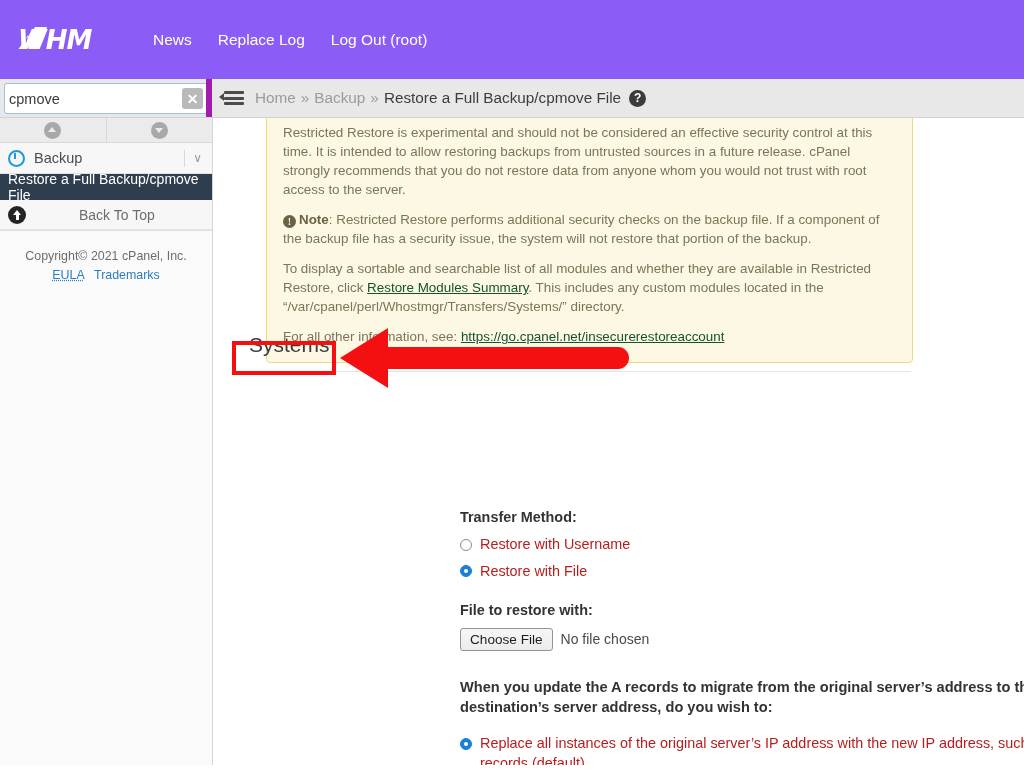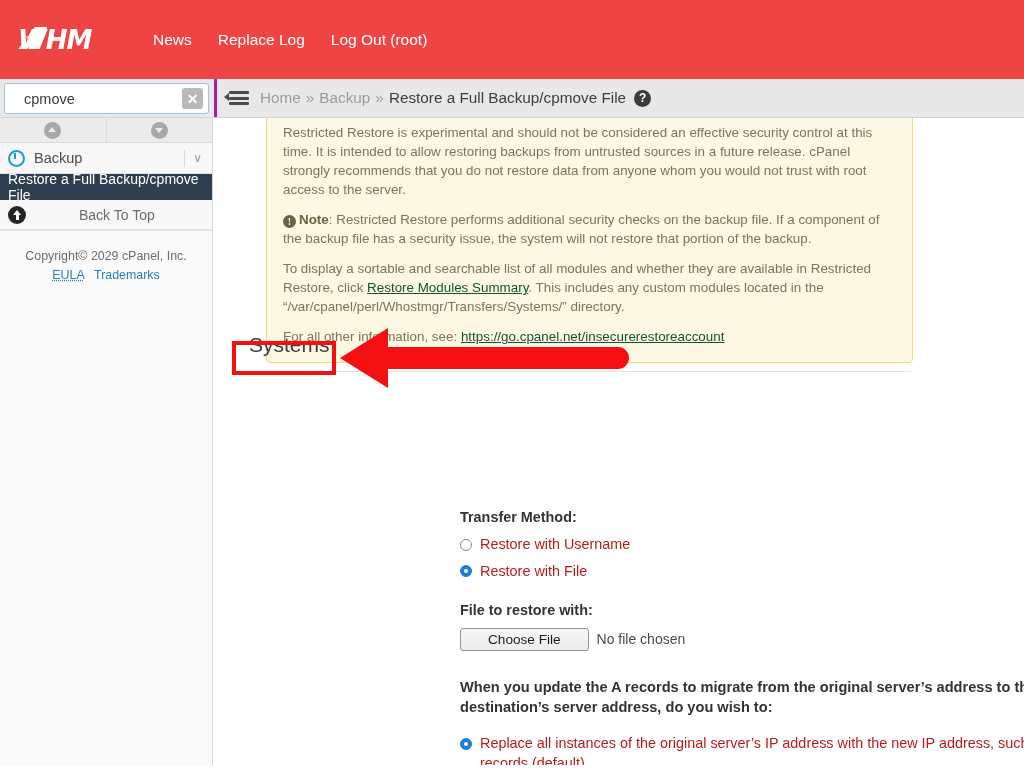--- a/index.html
+++ b/index.html
@@ -9,21 +9,21 @@
     overflow: hidden;
     background: #ffffff;
     font-family: "Liberation Sans", sans-serif;
     -webkit-font-smoothing: antialiased;
   }
   #app { position: relative; width: 1024px; height: 778px; }
 
   
   .topbar {
     position: absolute; left: 0; top: 0; width: 1024px; height: 79px;
-    background: #ef4444;
+    background: #8b5cf6;
     display: flex; align-items: center;
   }
   .logo {
     margin-left: 18px;
     display: flex; align-items: center;
     height: 34px;
   }
   .logo svg { display: block; }
   .topnav { display: flex; align-items: center; margin-left: 18px; }
   .topnav a {
@@ -42,35 +42,35 @@
     position: absolute; left: 4px; top: 4px; width: 205px; height: 31px;
     background: #ffffff;
     border: 1px solid #9fc0de;
     border-radius: 3px;
     display: flex; align-items: center;
   }
   .searchwrap input {
     border: 0; outline: 0; background: transparent;
     font-family: "Liberation Sans", sans-serif;
     font-size: 14.5px; color: #3a3a3a;
-    padding: 0 19px; width: 165px; height: 27px;
+    padding: 0 4px; width: 165px; height: 27px;
   }
   .clear-btn {
     position: absolute; right: 5px; top: 4px;
     width: 21px; height: 21px; border-radius: 3px;
     background: #b9b9b9; color: #ffffff;
     display: flex; align-items: center; justify-content: center;
     font-size: 14px; font-weight: bold; cursor: pointer;
     line-height: 1;
   }
   .crumbbar {
-    position: absolute; left: 214px; top: 0; right: 0; height: 38px;
+    position: absolute; left: 206px; top: 0; right: 0; height: 38px;
     display: flex; align-items: center;
     background: #e8e8e8;
-    border-left: 3px solid #a21caf;
+    border-left: 6px solid #a21caf;
   }
   .hamb {
     margin-left: 7px; margin-right: 10px;
     width: 26px; height: 20px;
     position: relative; cursor: pointer;
   }
   .hamb .bar {
     position: absolute; left: 5px; height: 3px; background: #4b4b4b; border-radius: 1px;
   }
   .hamb .b1 { top: 3px;  width: 20px; }
@@ -255,21 +255,21 @@
   .otext { font-size: 14.4px; color: #b91c1c; line-height: 1.38; }
 
   .fgroup { margin-top: 20px; }
   .filerow { display: flex; align-items: center; margin-top: 3px; }
   .choosebtn {
     font-family: "Liberation Sans", sans-serif;
     font-size: 13.6px; color: #1c1c1c;
     background: linear-gradient(#f6f6f6, #ececec);
     border: 1px solid #949494;
     border-radius: 3px;
-    padding: 3px 27px;
+    padding: 3px 9px;
     cursor: pointer;
   }
   .nofile { font-size: 14px; color: #4a4a4a; margin-left: 8px; }
 
   .question {
     font-size: 14.6px; font-weight: bold; color: #333333;
     line-height: 1.42; margin-top: 26px; margin-bottom: 16px;
     width: 660px;
   }
   .rgroup-a .opt { margin-bottom: 9px; }
@@ -344,21 +344,21 @@
     <div class="subitem">
       <span>Restore a Full Backup/cpmove File</span>
     </div>
 
     <div class="backtop">
       <span class="bicon"></span>
       <span class="blabel">Back To Top</span>
     </div>
 
     <div class="copy">
-      <div>Copyright© 2029 cPanel, Inc.</div>
+      <div>Copyright© 2021 cPanel, Inc.</div>
       <div>
         <a href="#" class="eula">EULA</a>
         &nbsp;
         <a href="#">Trademarks</a>
       </div>
     </div>
   </div>
 
   <div class="main">
 

